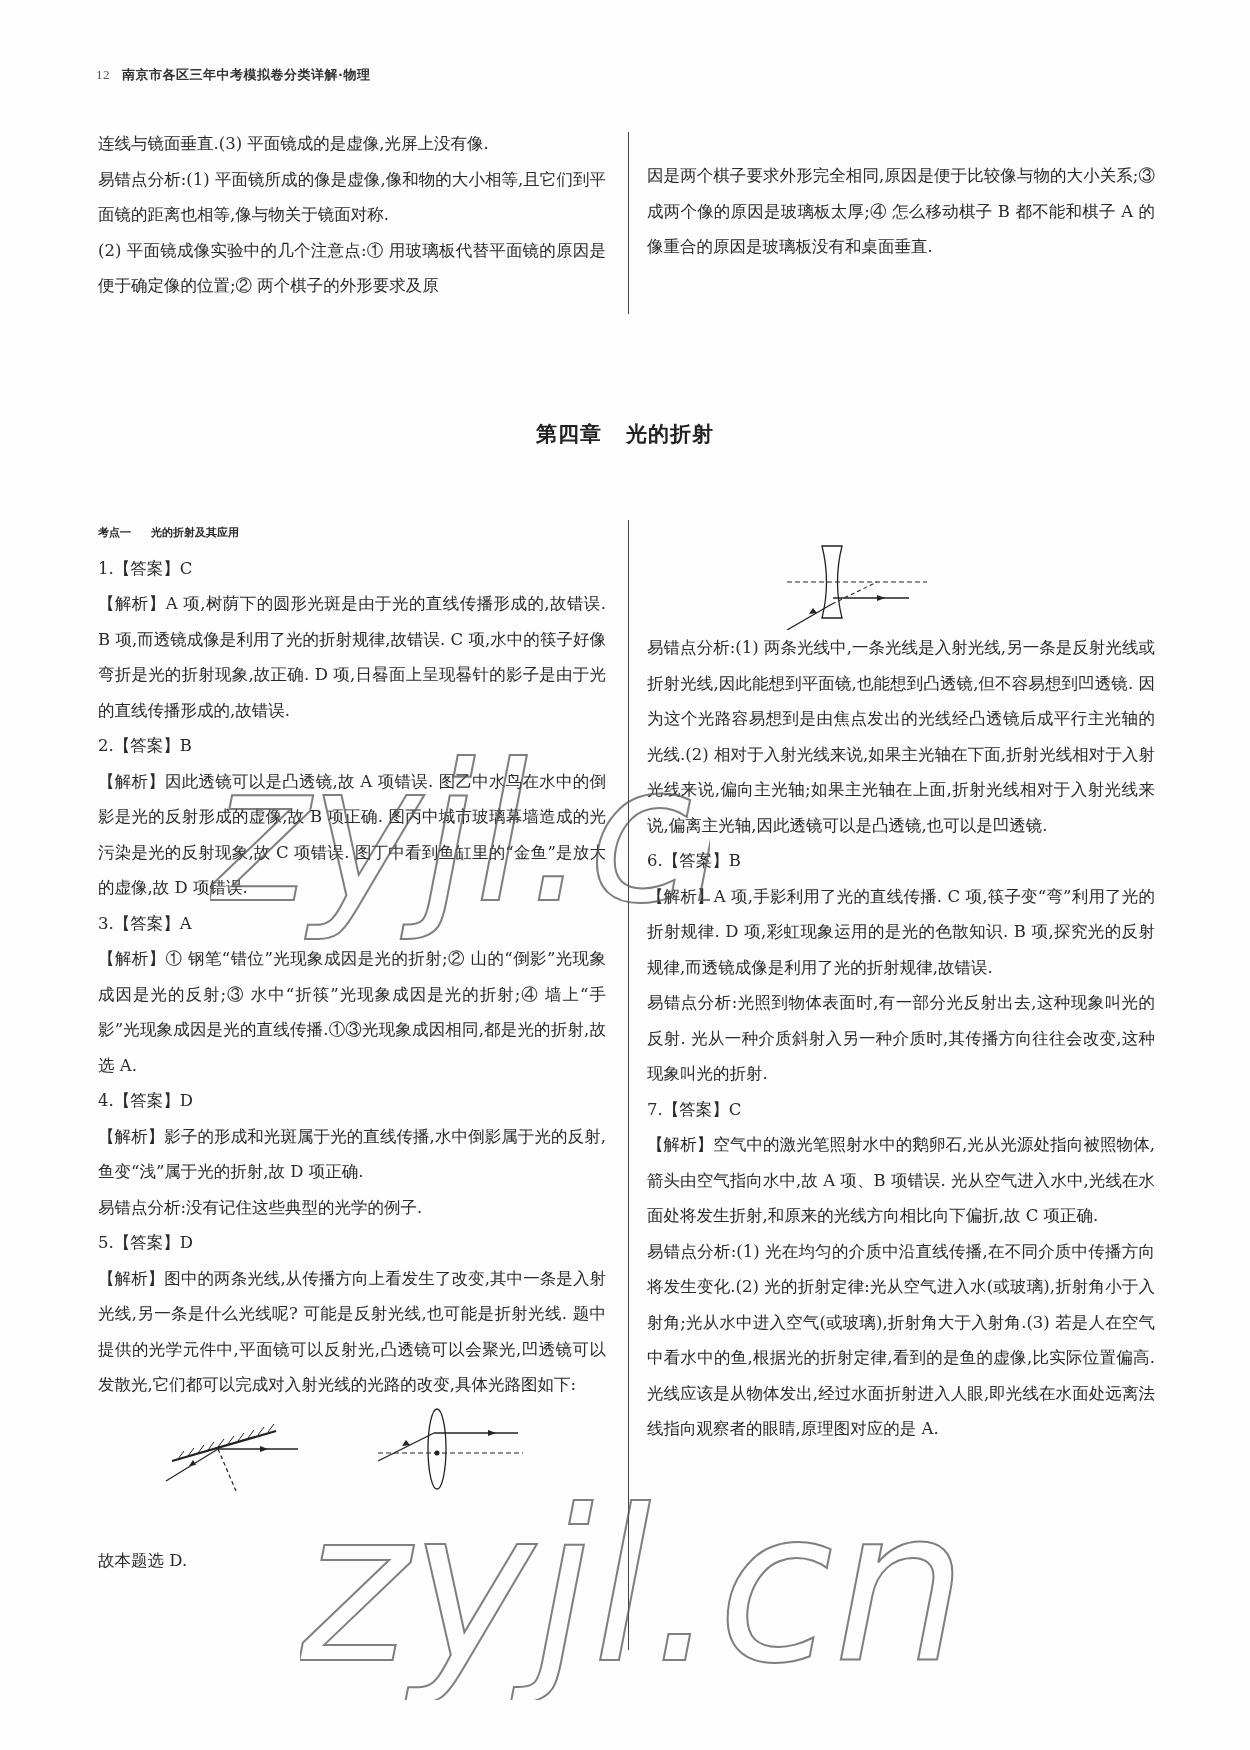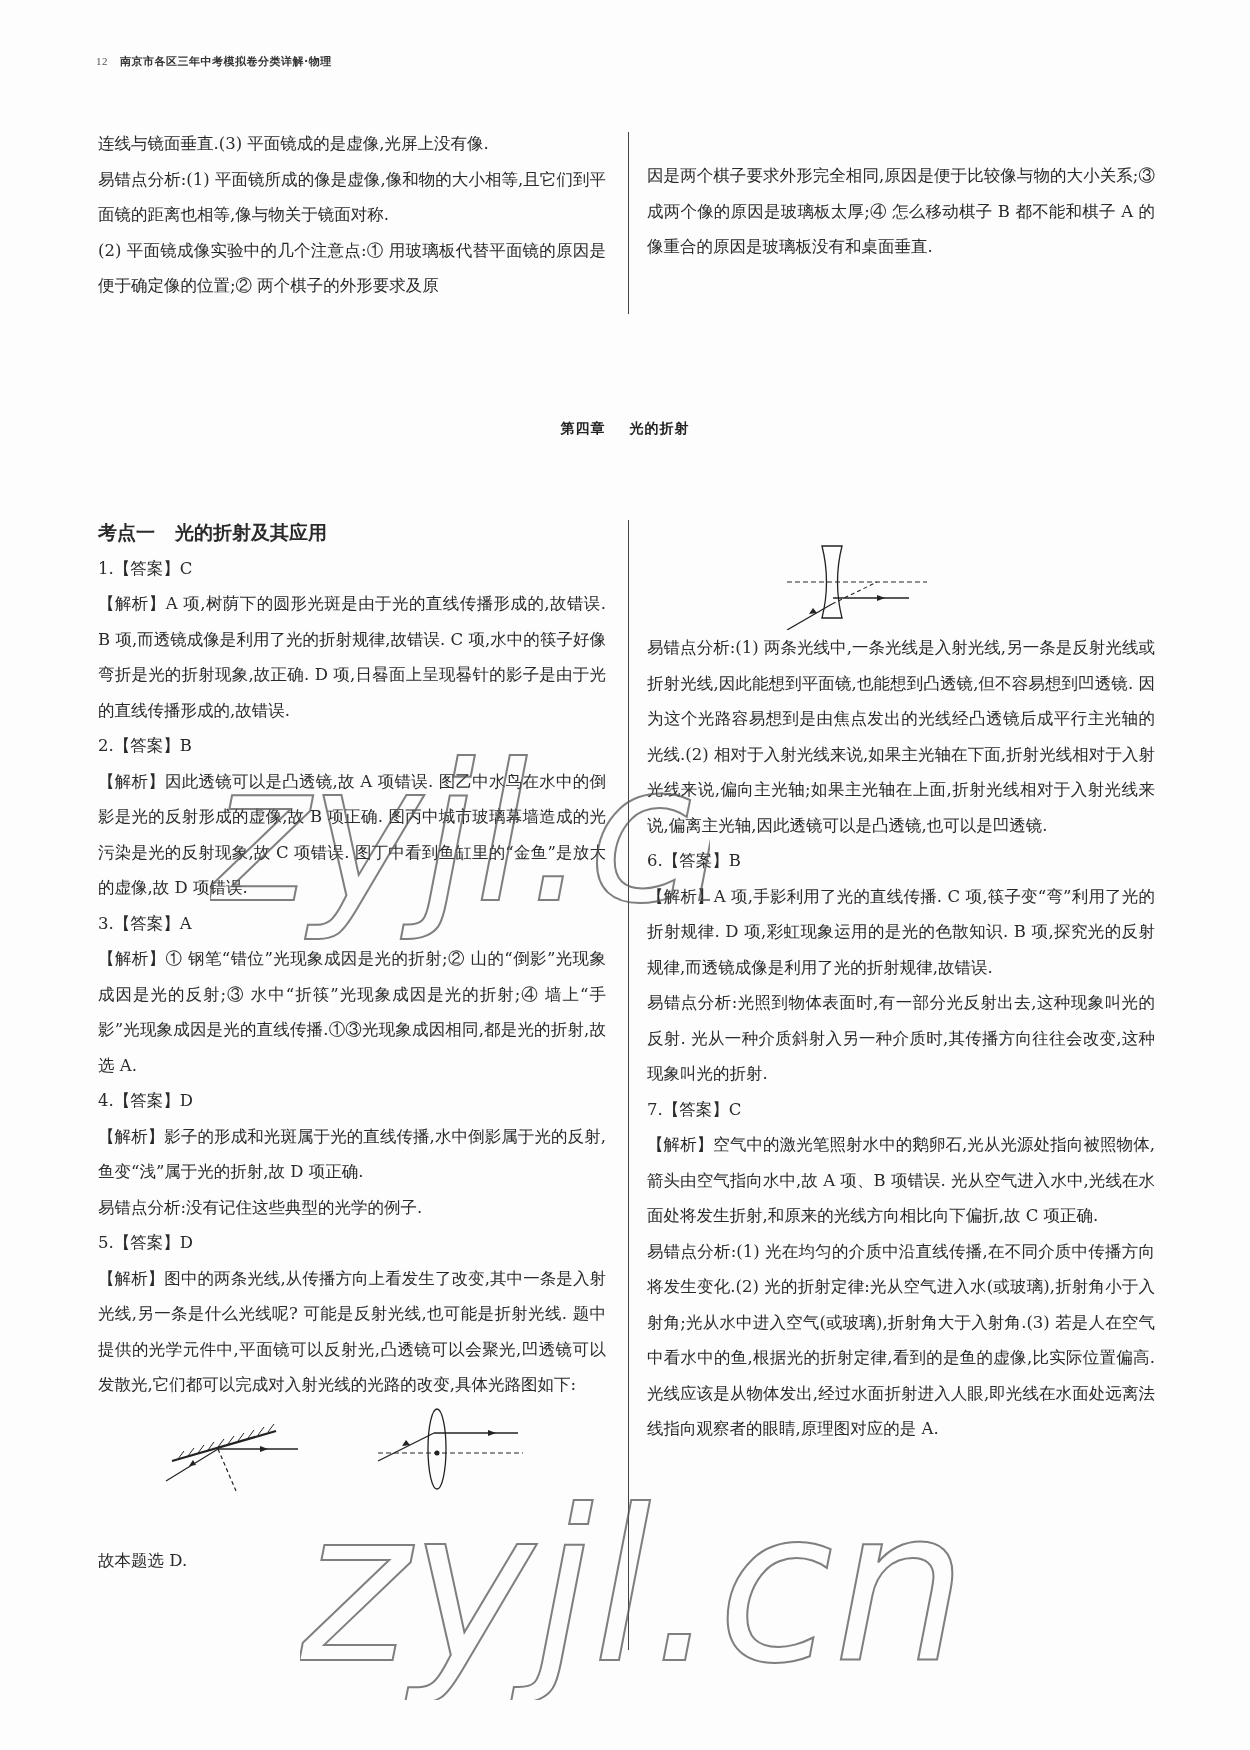--- a/index.html
+++ b/index.html
@@ -1,29 +1,29 @@
 <!DOCTYPE html>
 <html><head>
 <meta charset="utf-8">
 <style>
   html,body{margin:0;padding:0;background:#fdfdfd;}
   body{width:1250px;height:1750px;position:relative;overflow:hidden;
        font-family:"DejaVu Serif","Liberation Serif",serif;color:#2a2a2a;}
-  .running-head{position:absolute;left:96px;top:54px;font-size:11px;letter-spacing:0.5px;
+  .running-head{position:absolute;left:96px;top:66px;font-size:13px;letter-spacing:0.5px;
        font-family:"DejaVu Sans","Liberation Sans",sans-serif;font-weight:bold;color:#333;}
   .running-head .pg{font-family:"Liberation Serif",serif;font-weight:normal;margin-right:12px;color:#555;}
   .col{position:absolute;font-size:16.5px;line-height:35.5px;text-align:justify;}
   .col p{margin:0;}
   .col-left{left:98px;width:508px;}
   .col-right{left:647px;width:508px;}
   .rule{position:absolute;left:628px;width:1px;background:#444;}
   .chapter{position:absolute;left:0;width:1250px;top:420px;text-align:center;
-       font-family:"DejaVu Sans","Liberation Sans",sans-serif;font-weight:bold;font-size:14px;letter-spacing:1px;color:#222;}
+       font-family:"DejaVu Sans","Liberation Sans",sans-serif;font-weight:bold;font-size:21px;letter-spacing:1px;color:#222;}
   .chapter span+span{margin-left:24px;}
-  .kp{font-family:"DejaVu Sans","Liberation Sans",sans-serif;font-weight:bold;font-size:19px;}
+  .kp{font-family:"DejaVu Sans","Liberation Sans",sans-serif;font-weight:bold;font-size:11px;}
   .kp span+span{margin-left:20px;}
   .tag{font-family:"DejaVu Sans","Liberation Sans",sans-serif;font-weight:normal;}
   .diagram{display:block;}
   .watermark{position:absolute;pointer-events:none;}
 </style>
 </head>
 <body>
 
 <div class="running-head">
   <span class="pg">12</span><span>南京市各区三年中考模拟卷分类详解·物理</span>

